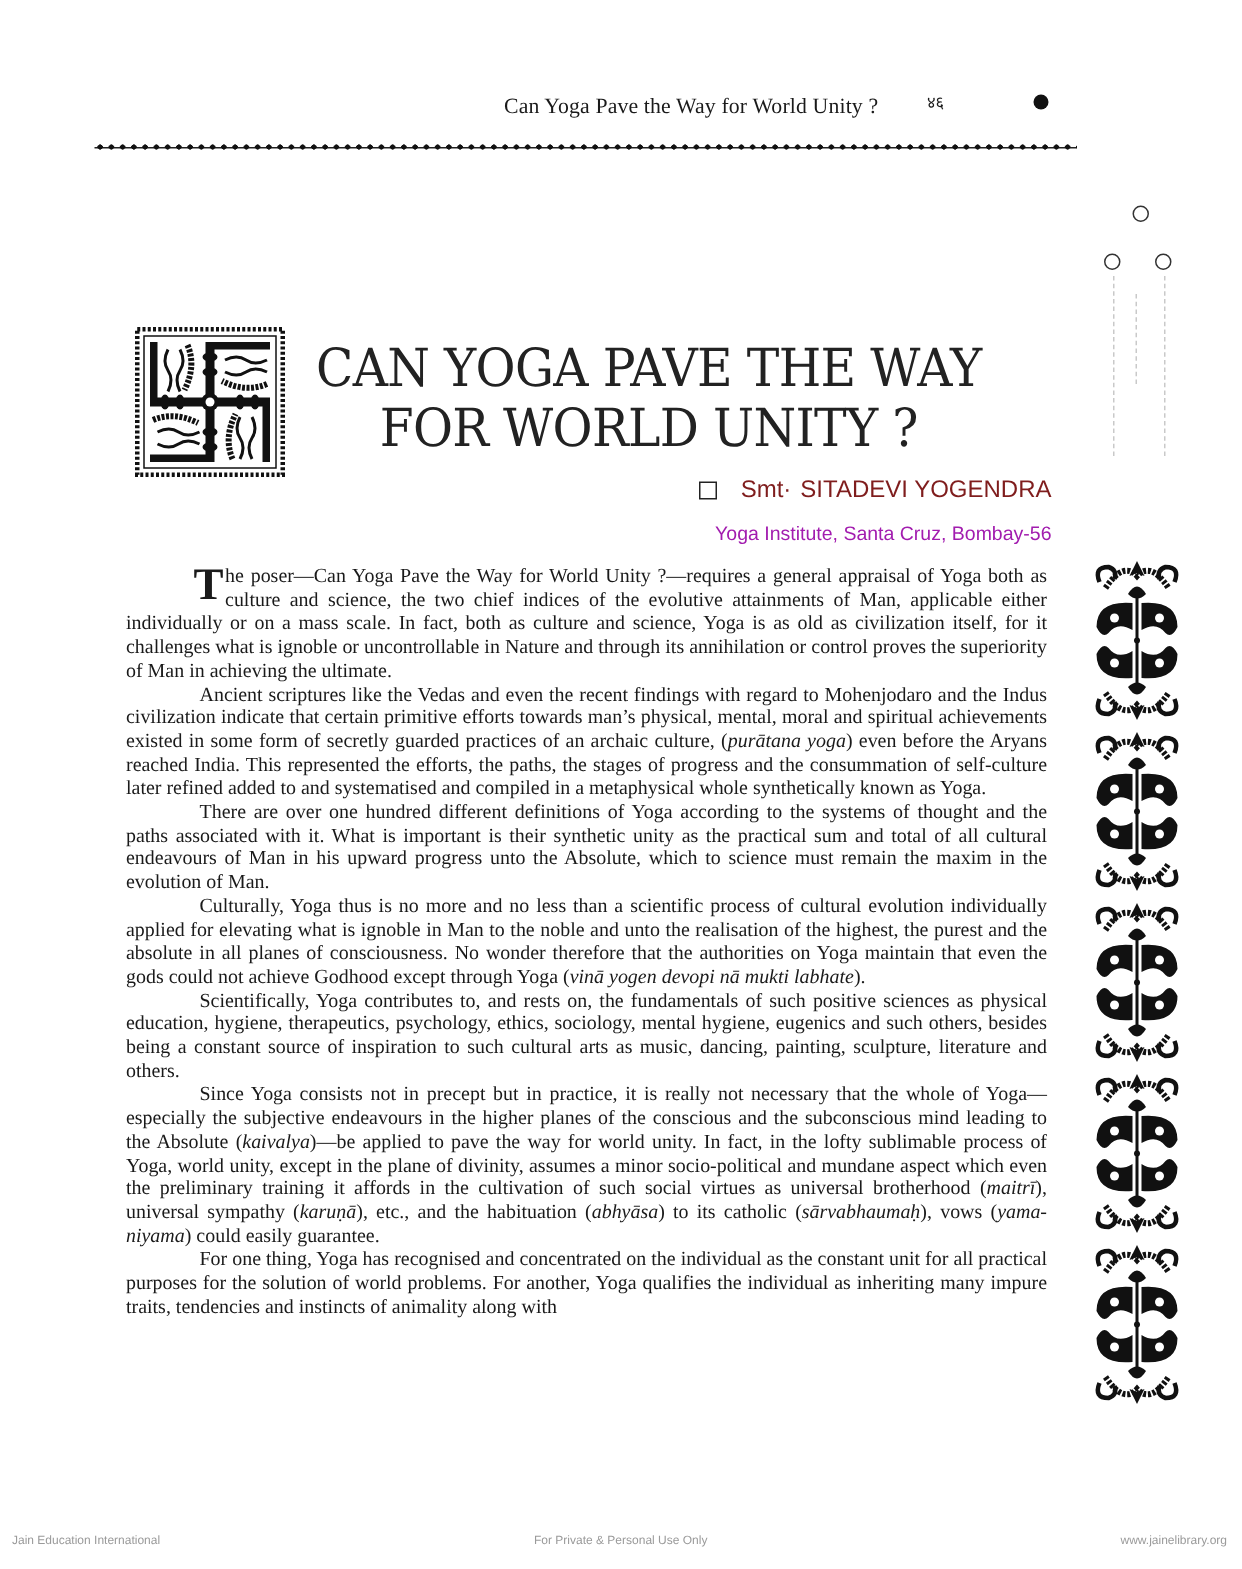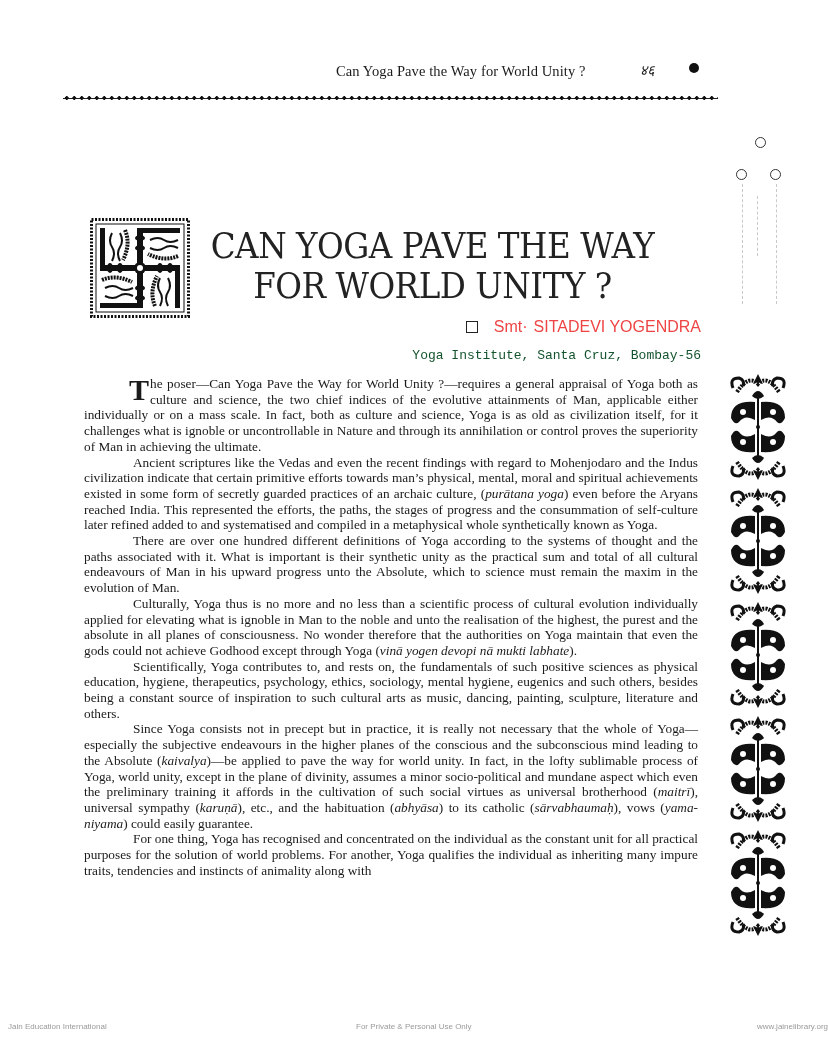--- a/index.html
+++ b/index.html
@@ -1,44 +1,44 @@
 <!DOCTYPE html>
 <html><head>
 <meta charset="utf-8">
 <style>
   html, body { margin: 0; padding: 0; background: #ffffff; }
   body { width: 828px; height: 1046px; position: relative; overflow: hidden;
          font-family: "Liberation Serif", "DejaVu Serif", serif; color: #1a1a1a; }
 
   .running-head { position: absolute; left: 336px; top: 63px; font-size: 14.5px; letter-spacing: 0.1px; }
-  .folio { position: absolute; left: 640px; top: 60px; font-size: 14px; font-style: italic; }
+  .folio { position: absolute; left: 618px; top: 60px; font-size: 11px; }
   .bullet-dot { position: absolute; left: 689px; top: 63px; width: 10px; height: 10px; border-radius: 50%; background: #111; }
 
   .dotted-rule { position: absolute; left: 63px; top: 96px; width: 655px; height: 4px; }
   .dotted-rule::before { content: ""; position: absolute; left: 0; right: 0; top: 1.5px; height: 1px; background: #222; }
   .dotted-rule::after { content: ""; position: absolute; left: 0; right: 0; top: 0; height: 4px;
     background-image: radial-gradient(circle, #111 1.6px, transparent 1.9px);
     background-size: 7.5px 4px; background-repeat: repeat-x; }
 
   .margin-circle { position: absolute; width: 9px; height: 9px; border: 1.3px solid #333; border-radius: 50%; }
   .margin-dash { position: absolute; width: 1px; border-left: 1px dashed #c9c9c9; }
 
   .emblem { position: absolute; left: 90px; top: 218px; width: 100px; height: 100px; }
 
   .title { position: absolute; left: 200px; top: 226px; width: 500px; text-align: center;
            font-family: "DejaVu Serif", serif; font-weight: normal; font-size: 35px; line-height: 40px;
            letter-spacing: -0.5px; color: #222; transform: scaleX(0.93); transform-origin: left top; }
   .title .line { display: block; white-space: nowrap; }
 
   .byline { position: absolute; right: 127px; top: 318px; font-family: "Liberation Sans", sans-serif;
-            font-size: 16px; color: #ef4444; display: flex; align-items: center; }
+            font-size: 16px; color: #7f1d1d; display: flex; align-items: center; }
   .byline .box { width: 10px; height: 10px; border: 1.3px solid #222; margin-right: 16px; }
   .byline .smt { margin-right: 6px; }
-  .affiliation { position: absolute; right: 127px; top: 348px; font-family: Liberation Mono, monospace;
-                 font-size: 13px; color: #14532d; text-align: right; }
+  .affiliation { position: absolute; right: 127px; top: 348px; font-family: Liberation Sans, sans-serif;
+                 font-size: 13px; color: #a21caf; text-align: right; }
 
   .body { position: absolute; left: 84px; top: 376px; width: 614px; font-size: 13.3px; line-height: 15.7px;
           text-align: justify; color: #1a1a1a; }
   .body p { margin: 0; text-indent: 49px; }
   .body p.first { text-indent: 0; }
   .dropcap { float: left; font-size: 30px; line-height: 26px; font-weight: bold; margin: 0 1px 0 45px; padding-top: 1px; }
   .body i { }
 
   .ornament-strip { position: absolute; left: 727px; top: 372px; width: 62px; }
   .ornament { display: block; width: 62px; height: 110px; margin-bottom: 4px; }
@@ -167,13 +167,13 @@
       <path d="M25 86 q6 10 12 0 q-6 -6 -12 0 Z" fill="#111"></path>
       <path d="M10 90 q12 18 21 8 q9 10 21 -8" fill="none" stroke="#111" stroke-width="4" stroke-dasharray="2 1.2"></path>
       <path d="M6 94 q-4 10 6 10 q6 -2 4 -8 M56 94 q4 10 -6 10 q-6 -2 -4 -8" fill="none" stroke="#111" stroke-width="3"></path>
       <path d="M31 108 L36 98 L31 100 L26 98 Z" fill="#111"></path>
     </g>
   </defs>
 </svg>
 
 <div class="footer" style="left:8px;">Jain Education International</div>
 <div class="footer" style="left:356px;">For Private &amp; Personal Use Only</div>
-<div class="footer" style="right:0;">www.jainelibrary.org</div>
+<div class="footer" style="right:10px;">www.jainelibrary.org</div>
 
 </body></html>

